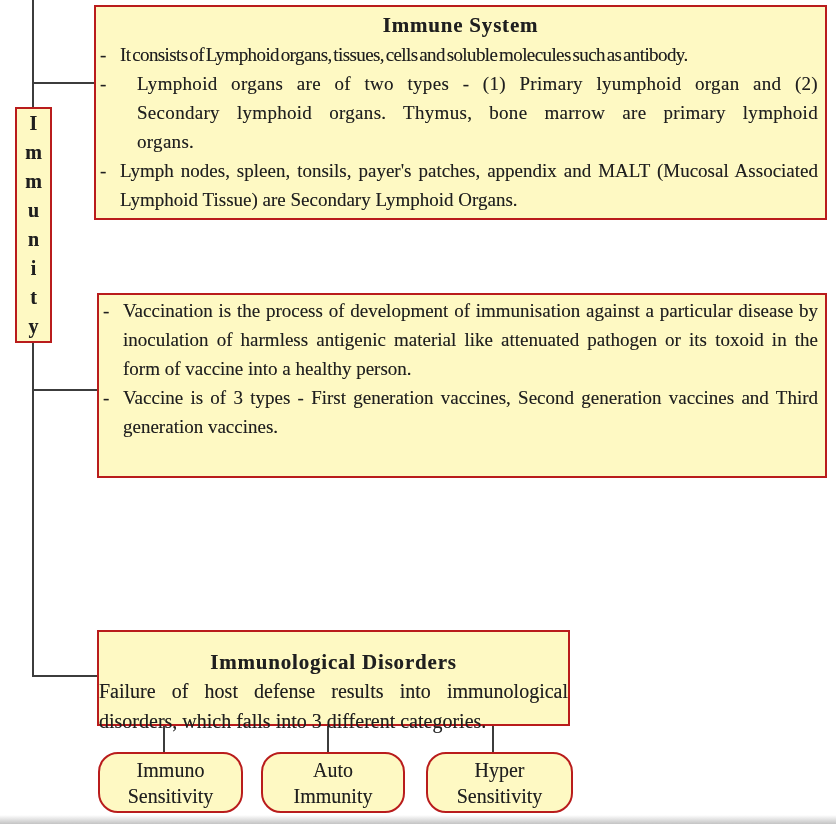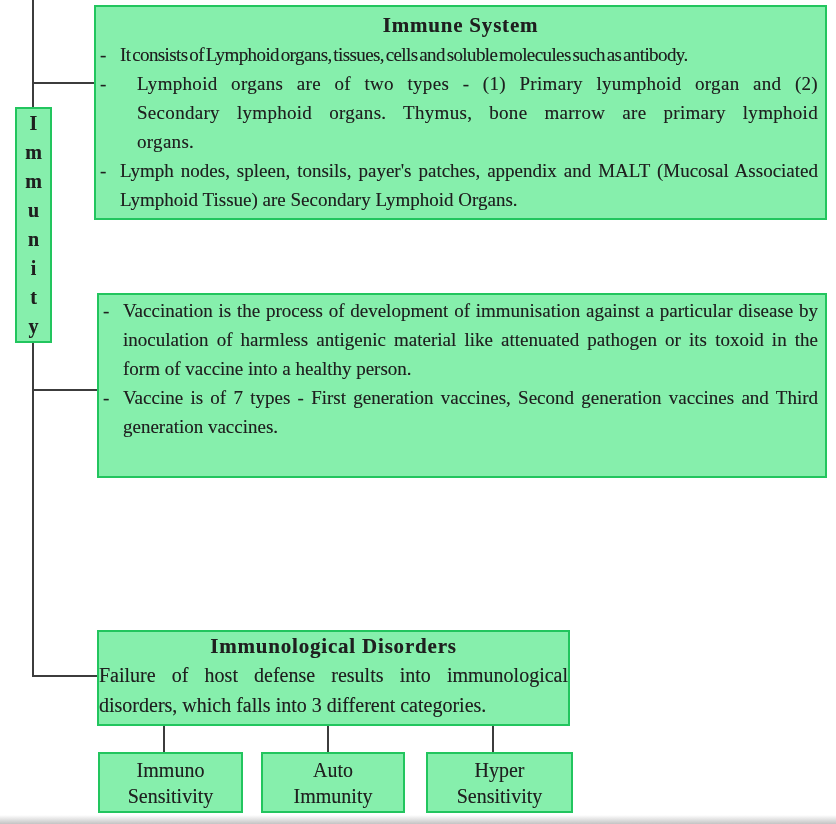--- a/index.html
+++ b/index.html
@@ -9,22 +9,22 @@
     background:#ffffff;
     font-family:"Liberation Serif","DejaVu Serif",serif;
     color:#1f1f1f;
     overflow:hidden;
   }
   .line{position:absolute;background:#3c3c3c;}
   .line.v{width:2px;}
   .line.h{height:2px;}
   .box{
     position:absolute;
-    border:2px solid #22c55e;
-    background:#86efac;
+    border:2px solid #b91c1c;
+    background:#fef9c3;
     box-sizing:border-box;
   }
   .box-title{
     text-align:center;
     font-weight:bold;
     font-size:21px;
     letter-spacing:0.8px;
     line-height:28px;
     padding-top:4px;
     text-shadow:0 0 0.5px rgba(30,30,30,0.5);
@@ -62,21 +62,21 @@
   .dis-body{
     padding:0 0;
     font-size:20px;
     line-height:30px;
     text-align:justify;
     text-shadow:0 0 0.4px rgba(30,30,30,0.45);
   }
   
   .cat-box{
     display:flex;flex-direction:column;
-    align-items:center;justify-content:center;
+    align-items:center;justify-content:center;border-radius:20px;
   }
   .cat-line{
     font-size:20px;line-height:26px;
     text-align:center;
     text-shadow:0 0 0.4px rgba(30,30,30,0.45);
   }
   .page-bottom-edge{
     position:absolute;left:0;bottom:0;width:836px;height:9px;
     background:linear-gradient(to bottom, rgba(197,197,197,0), #c4c4c4);
   }
@@ -125,27 +125,27 @@
   </div>
 
   <div class="box" style="left:97px;top:293px;width:730px;height:185px">
     <div class="bullets body-text">
       <div class="bullet">
         <span class="dash">-</span>
         <span class="btext">Vaccination is the process of development of immunisation against a particular disease by inoculation of harmless antigenic material like attenuated pathogen or its toxoid in the form of vaccine into a healthy person.</span>
       </div>
       <div class="bullet">
         <span class="dash">-</span>
-        <span class="btext">Vaccine is of 7 types - First generation vaccines, Second generation vaccines and Third generation vaccines.</span>
+        <span class="btext">Vaccine is of 3 types - First generation vaccines, Second generation vaccines and Third generation vaccines.</span>
       </div>
     </div>
   </div>
 
   <div class="box" style="left:97px;top:630px;width:473px;height:96px">
-    <div class="box-title" style="padding-top:0">Immunological Disorders</div>
+    <div class="box-title" style="padding-top:16px">Immunological Disorders</div>
     <div class="dis-body">Failure of host defense results into immunological disorders, which falls into 3 different categories.</div>
   </div>
 
   <div class="box cat-box" style="left:98px;top:752px;width:145px;height:61px">
     <div class="cat-line">Immuno</div>
     <div class="cat-line">Sensitivity</div>
   </div>
   <div class="box cat-box" style="left:426px;top:752px;width:147px;height:61px">
     <div class="cat-line">Hyper</div>
     <div class="cat-line">Sensitivity</div>

